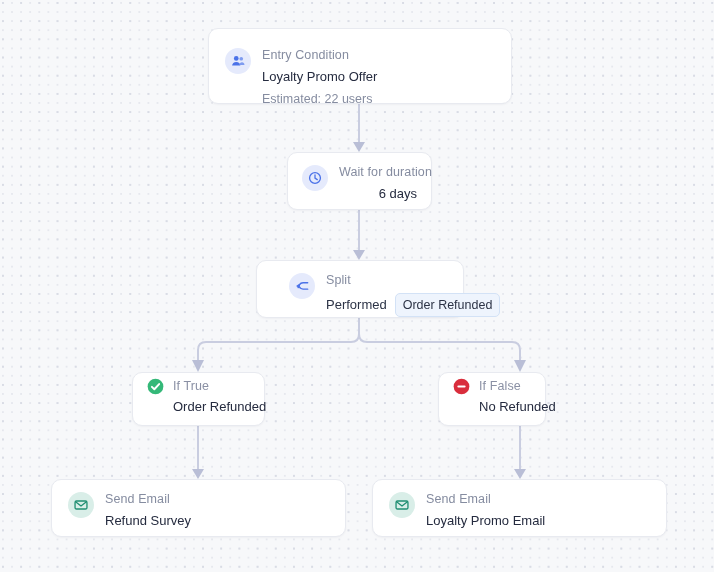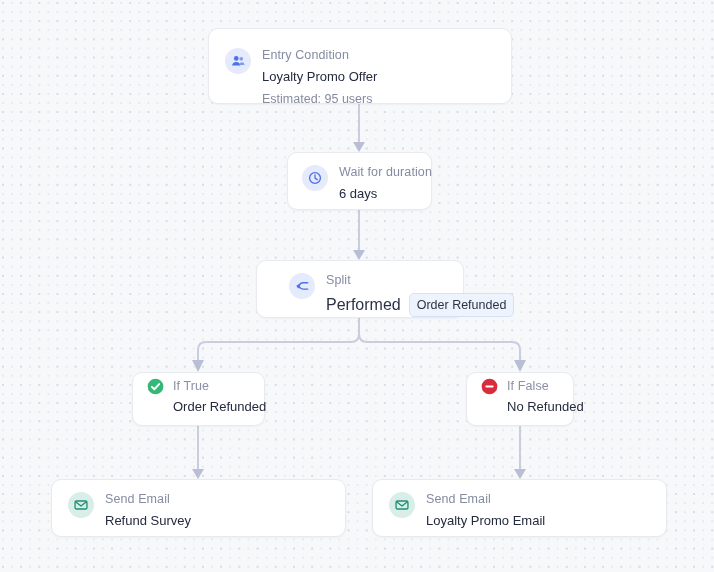--- a/index.html
+++ b/index.html
@@ -95,21 +95,21 @@
   }
 
   
   .cond-row {
     display: flex;
     align-items: center;
     margin-top: 5px;
     white-space: nowrap;
   }
   .cond-verb {
-    font-size: 16px;
+    font-size: 13px;
     color: #2c3346;
     line-height: 18px;
   }
   .chip {
     font-size: 12.5px;
     color: #2c3346;
     line-height: 16px;
     background: #eef4fd;
     border: 1px solid #d3e2f6;
     border-radius: 5px;
@@ -118,32 +118,32 @@
   }
 
   
   .branch .node-kind { color: #8a90a4; }
 
   
   #node-entry  { left: 208px; top: 28px;  width: 304px; height: 76px; }
   #node-wait   { left: 287px; top: 152px; width: 145px; height: 58px; }
   #node-split  { left: 256px; top: 260px; width: 208px; height: 58px; }
   #node-true   { left: 132px; top: 372px; width: 133px; height: 54px; }
-  #node-false  { left: 466px; top: 372px; width: 108px; height: 54px; }
+  #node-false  { left: 438px; top: 372px; width: 108px; height: 54px; }
   #node-email1 { left: 51px;  top: 479px; width: 295px; height: 58px; }
   #node-email2 { left: 372px; top: 479px; width: 295px; height: 58px; }
 
   
   #node-true, #node-false { padding: 5px 14px; }
   #node-true .node-icon, #node-false .node-icon {
     width: 17px; height: 17px; margin-right: 9px; margin-top: 0px;
   }
   #node-true .node-title, #node-false .node-title { margin-top: 4px; }
 
-  #node-wait  { padding: 11px 14px; }
+  #node-wait  { padding: 11px 14px; text-align: right; }
   #node-split { padding: 11px 32px; }
   #node-email1, #node-email2 { padding: 11px 16px; }
 
   svg { display: block; }
 </style>
 </head>
 <body>
 
 <div id="canvas">
 
@@ -182,21 +182,21 @@
       <svg width="14" height="14" viewBox="0 0 16 16">
         <circle cx="6" cy="5" r="2.7" fill="#4b72e8"></circle>
         <path d="M1.3 13.2c0-2.5 2.1-4.2 4.7-4.2s4.7 1.7 4.7 4.2z" fill="#4b72e8"></path>
         <circle cx="11.7" cy="5.4" r="2.1" fill="#7f9cf0"></circle>
         <path d="M9.6 12.6c0-2 1.2-3.3 3-3.3 1.6 0 2.8 1.1 2.8 3.3z" fill="#7f9cf0"></path>
       </svg>
     </span>
     <div class="node-body">
       <div class="node-kind">Entry Condition</div>
       <div class="node-title">Loyalty Promo Offer</div>
-      <div class="node-sub">Estimated: 95 users</div>
+      <div class="node-sub">Estimated: 22 users</div>
     </div>
   </div>
 
   <div class="node" id="node-wait">
     <span class="node-icon icon-blue">
       <svg width="14" height="14" viewBox="0 0 16 16">
         <circle cx="8" cy="8" r="6.2" fill="none" stroke="#4b72e8" stroke-width="1.5"></circle>
         <path d="M8 4.4 L8 8.2 L10.6 9.8" fill="none" stroke="#4b72e8" stroke-width="1.5" stroke-linecap="round" stroke-linejoin="round"></path>
       </svg>
     </span>

